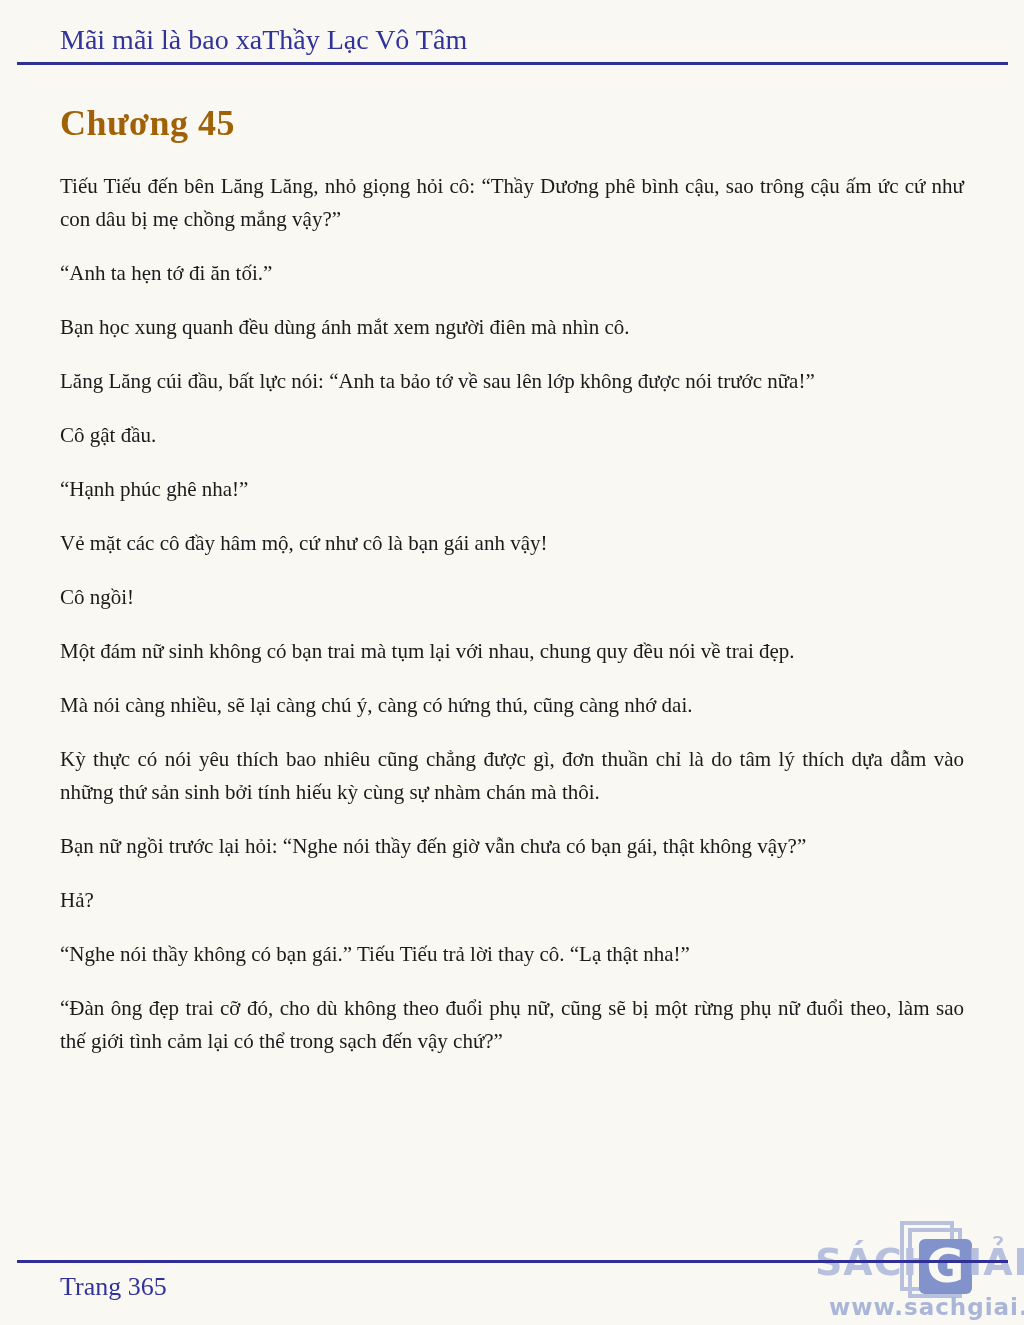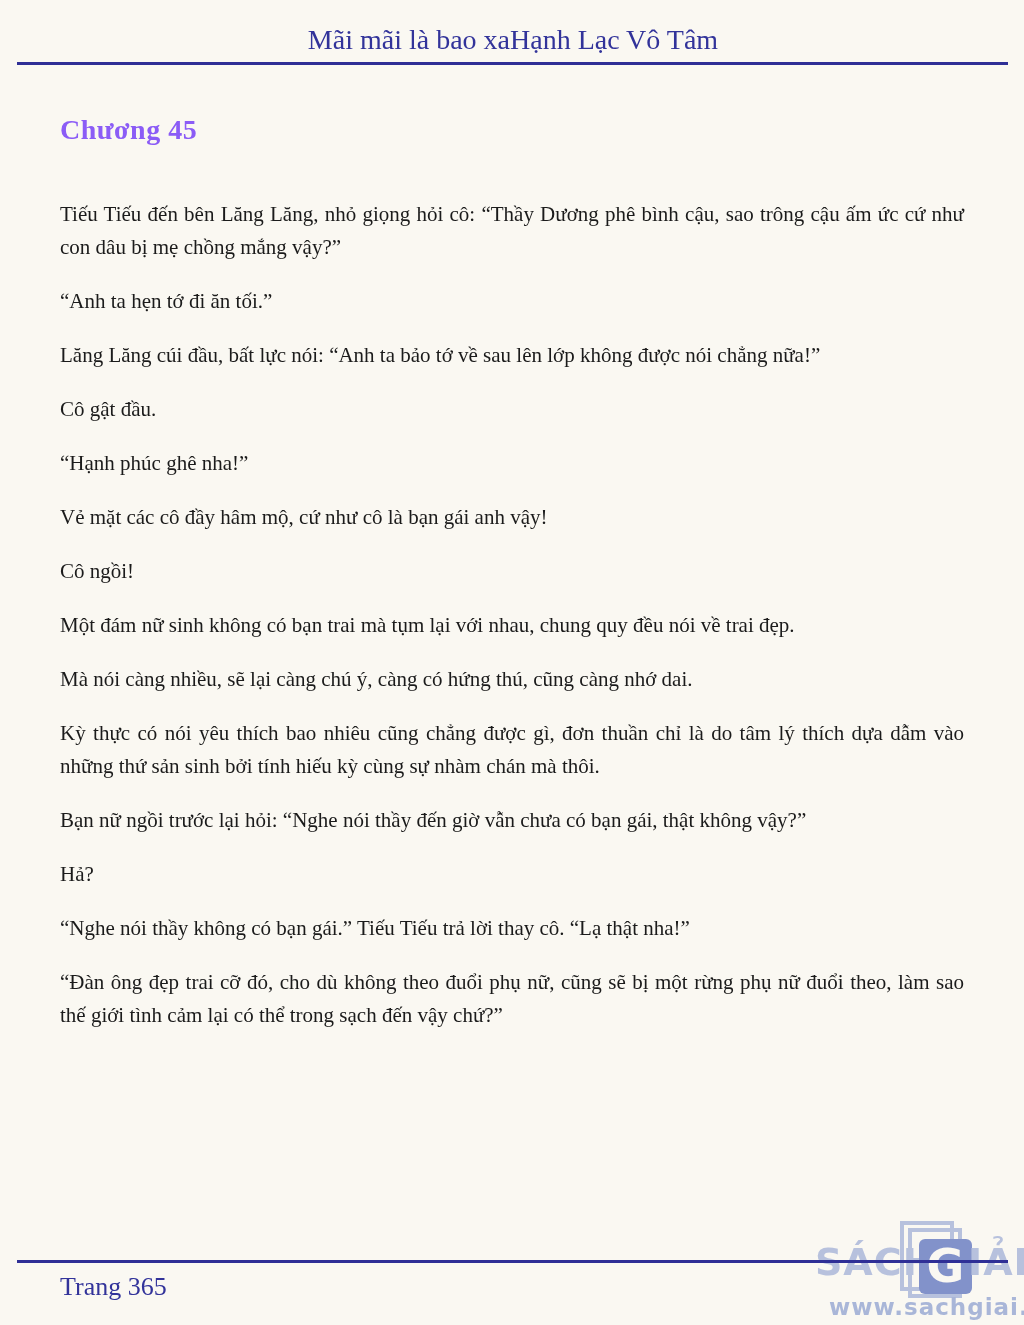--- a/index.html
+++ b/index.html
@@ -15,53 +15,52 @@
     background: #faf8f2;
     overflow: hidden;
   }
   
   .header-row {
     position: absolute;
     top: 24px;
     left: 60px;
     right: 58px;
     display: flex;
-    justify-content: center;
+    justify-content: flex-start;
     align-items: baseline;
     color: #32339a;
     font-size: 28px;
   }
   .rule {
     position: absolute;
     left: 17px;
     width: 991px;
     height: 3px;
     background: #2f2f96;
     z-index: 6;
   }
   .header-rule { top: 62px; }
   
   .chapter-title {
     position: absolute;
-    top: 114px;
+    top: 102px;
     left: 60px;
     margin: 0;
-    color: #8b5cf6;
-    font-size: 28px;
+    color: #a16207;
+    font-size: 36px;
     font-weight: bold;
     letter-spacing: 0.5px;
   }
   
   .body-text {
     position: absolute;
     top: 170px;
     left: 60px;
     width: 904px;
     color: #1b1b1b;
-    margin-top: 28px;
   }
   .body-text p {
     margin: 0 0 21px 0;
     font-size: 21px;
     line-height: 33px;
     text-align: justify;
     text-justify: inter-word;
   }
   
   .footer-rule { top: 1260px; }
@@ -109,30 +108,31 @@
     letter-spacing: 1px;
   }
 </style>
 </head>
 <body>
 
 <div class="page">
 
   <div class="header-row">
     <span>Mãi mãi là bao xa</span>
-    <span>Hạnh Lạc Vô Tâm</span>
+    <span>Thầy Lạc Vô Tâm</span>
   </div>
   <div class="rule header-rule"></div>
 
   <h1 class="chapter-title">Chương 45</h1>
 
   <div class="body-text">
     <p>Tiếu Tiếu đến bên Lăng Lăng, nhỏ giọng hỏi cô: “Thầy Dương phê bình cậu, sao trông cậu ấm ức cứ như con dâu bị mẹ chồng mắng vậy?”</p>
     <p>“Anh ta hẹn tớ đi ăn tối.”</p>
-    <p>Lăng Lăng cúi đầu, bất lực nói: “Anh ta bảo tớ về sau lên lớp không được nói chẳng nữa!”</p>
+    <p>Bạn học xung quanh đều dùng ánh mắt xem người điên mà nhìn cô.</p>
+    <p>Lăng Lăng cúi đầu, bất lực nói: “Anh ta bảo tớ về sau lên lớp không được nói trước nữa!”</p>
     <p>Cô gật đầu.</p>
     <p>“Hạnh phúc ghê nha!”</p>
     <p>Vẻ mặt các cô đầy hâm mộ, cứ như cô là bạn gái anh vậy!</p>
     <p>Cô ngồi!</p>
     <p>Một đám nữ sinh không có bạn trai mà tụm lại với nhau, chung quy đều nói về trai đẹp.</p>
     <p>Mà nói càng nhiều, sẽ lại càng chú ý, càng có hứng thú, cũng càng nhớ dai.</p>
     <p>Kỳ thực có nói yêu thích bao nhiêu cũng chẳng được gì, đơn thuần chỉ là do tâm lý thích dựa dẫm vào những thứ sản sinh bởi tính hiếu kỳ cùng sự nhàm chán mà thôi.</p>
     <p>Bạn nữ ngồi trước lại hỏi: “Nghe nói thầy đến giờ vẫn chưa có bạn gái, thật không vậy?”</p>
     <p>Hả?</p>
     <p>“Nghe nói thầy không có bạn gái.” Tiếu Tiếu trả lời thay cô. “Lạ thật nha!”</p>

